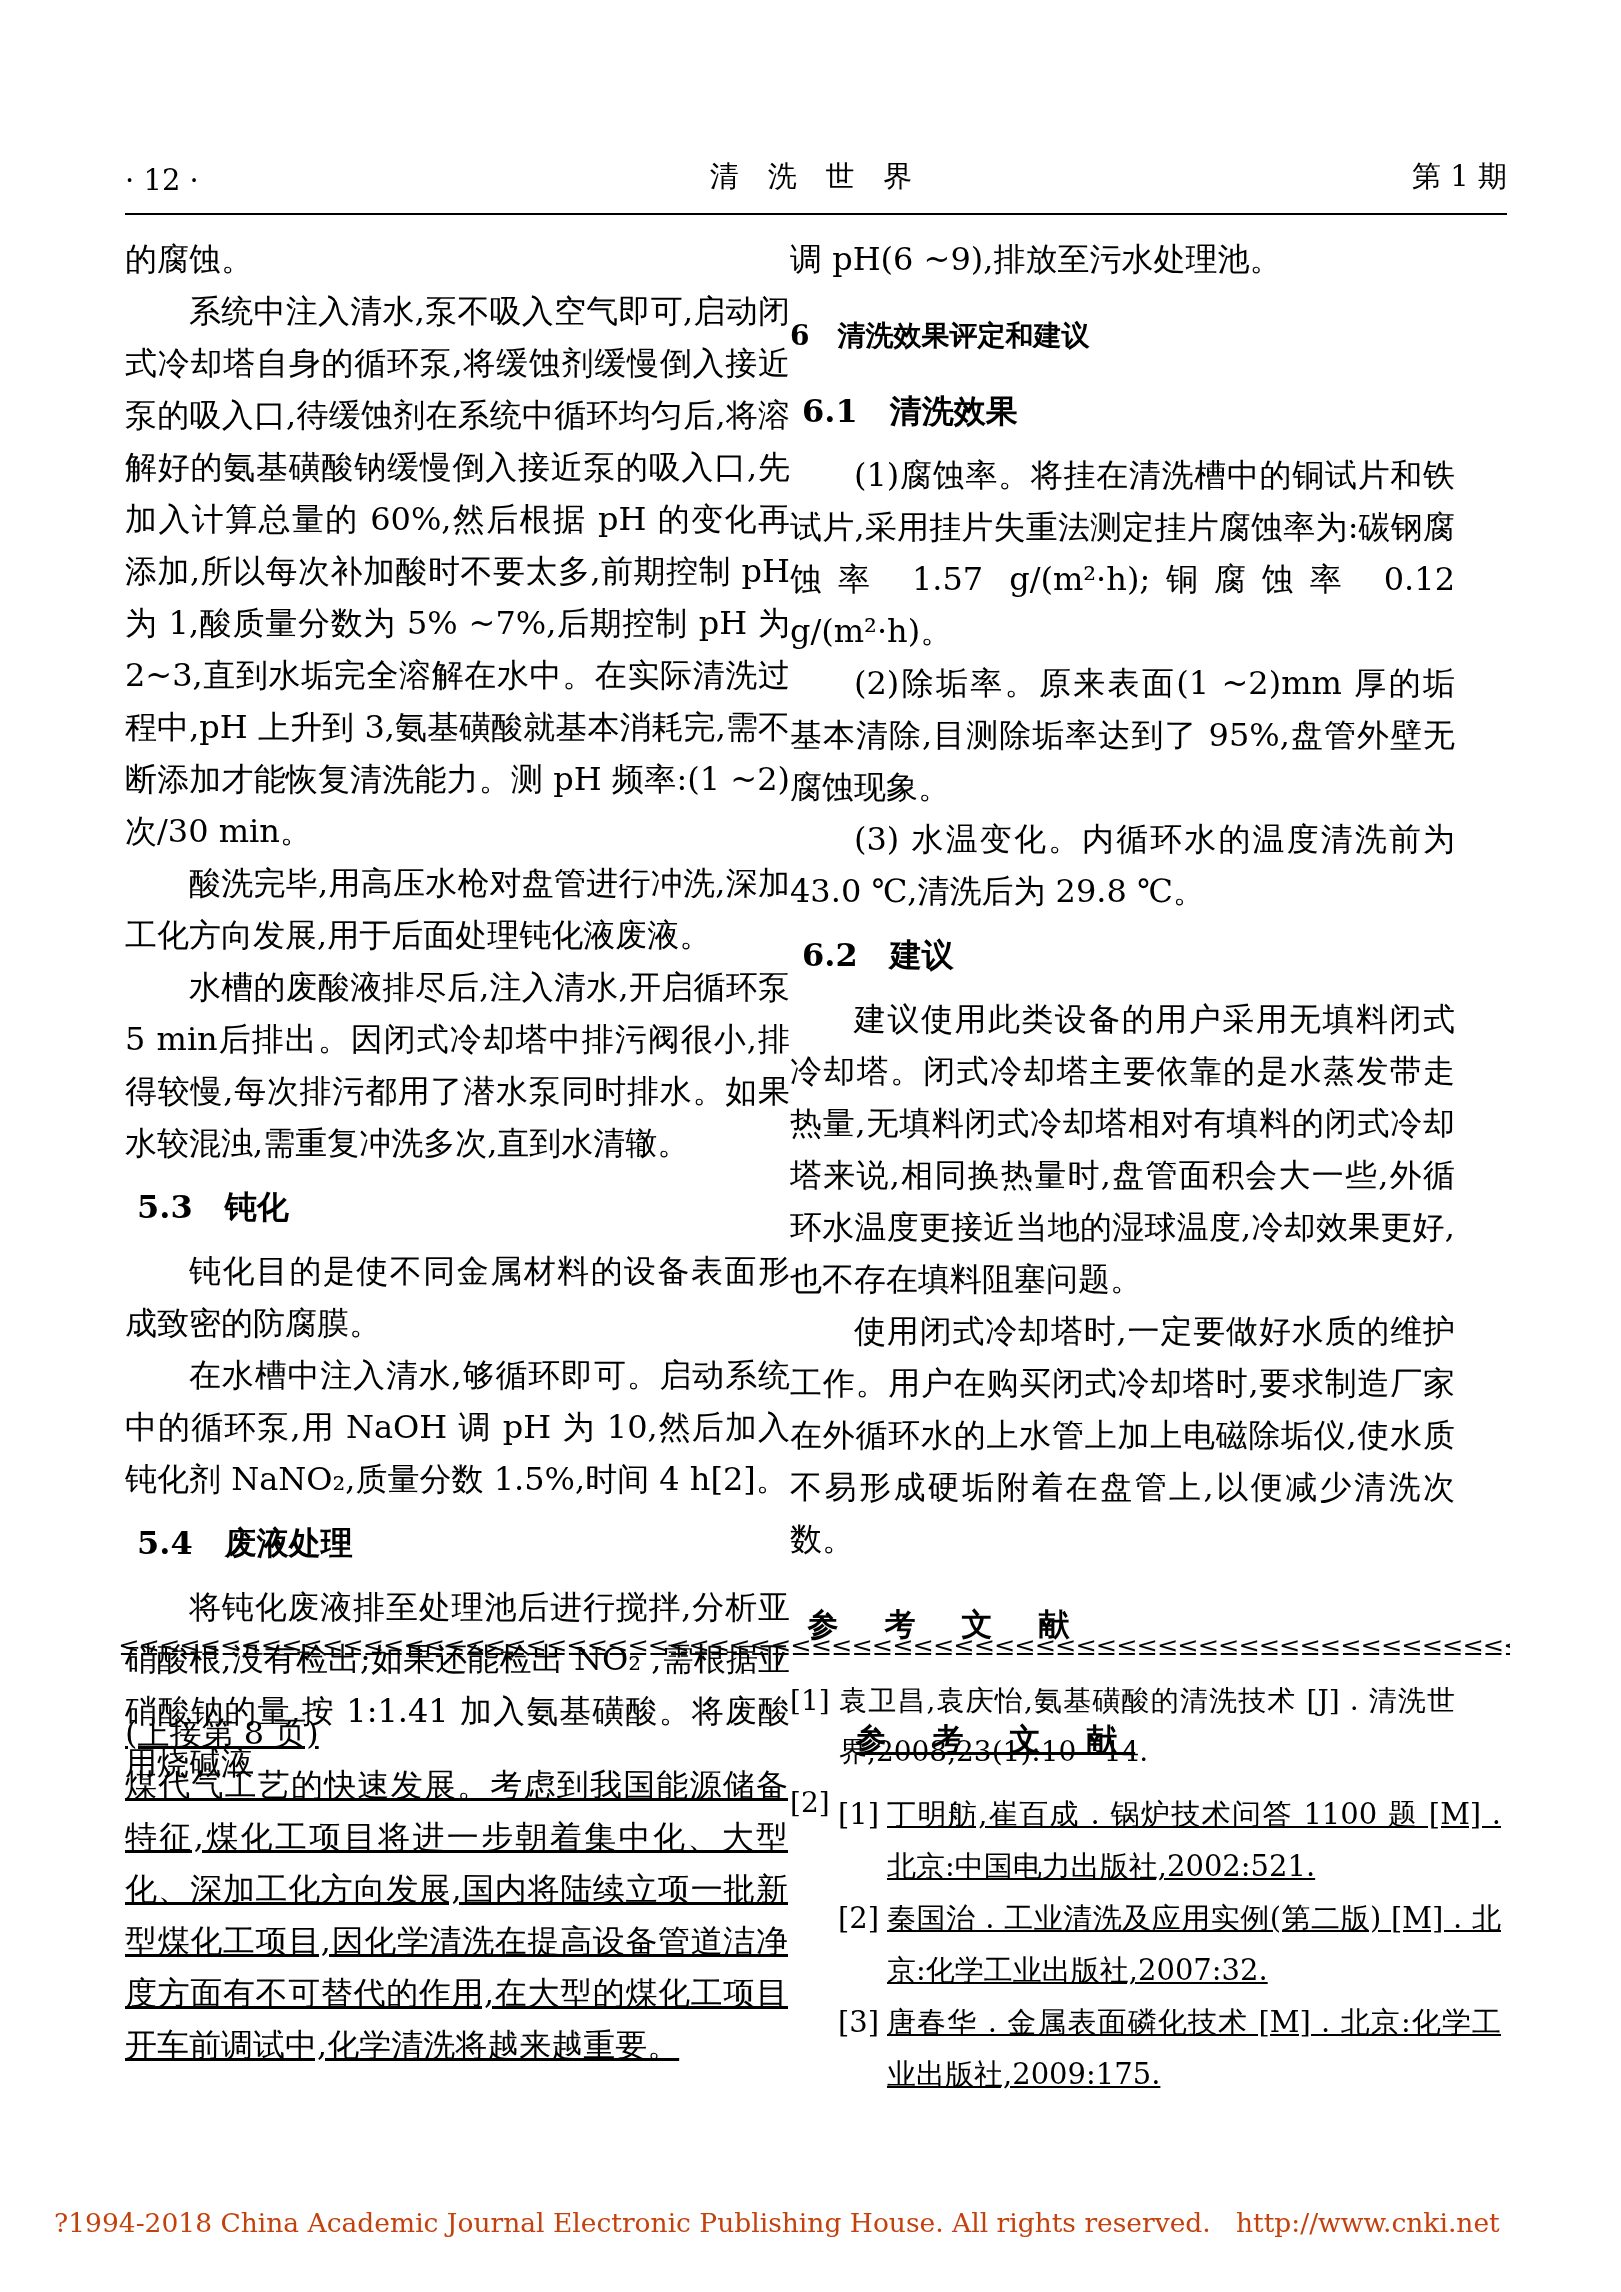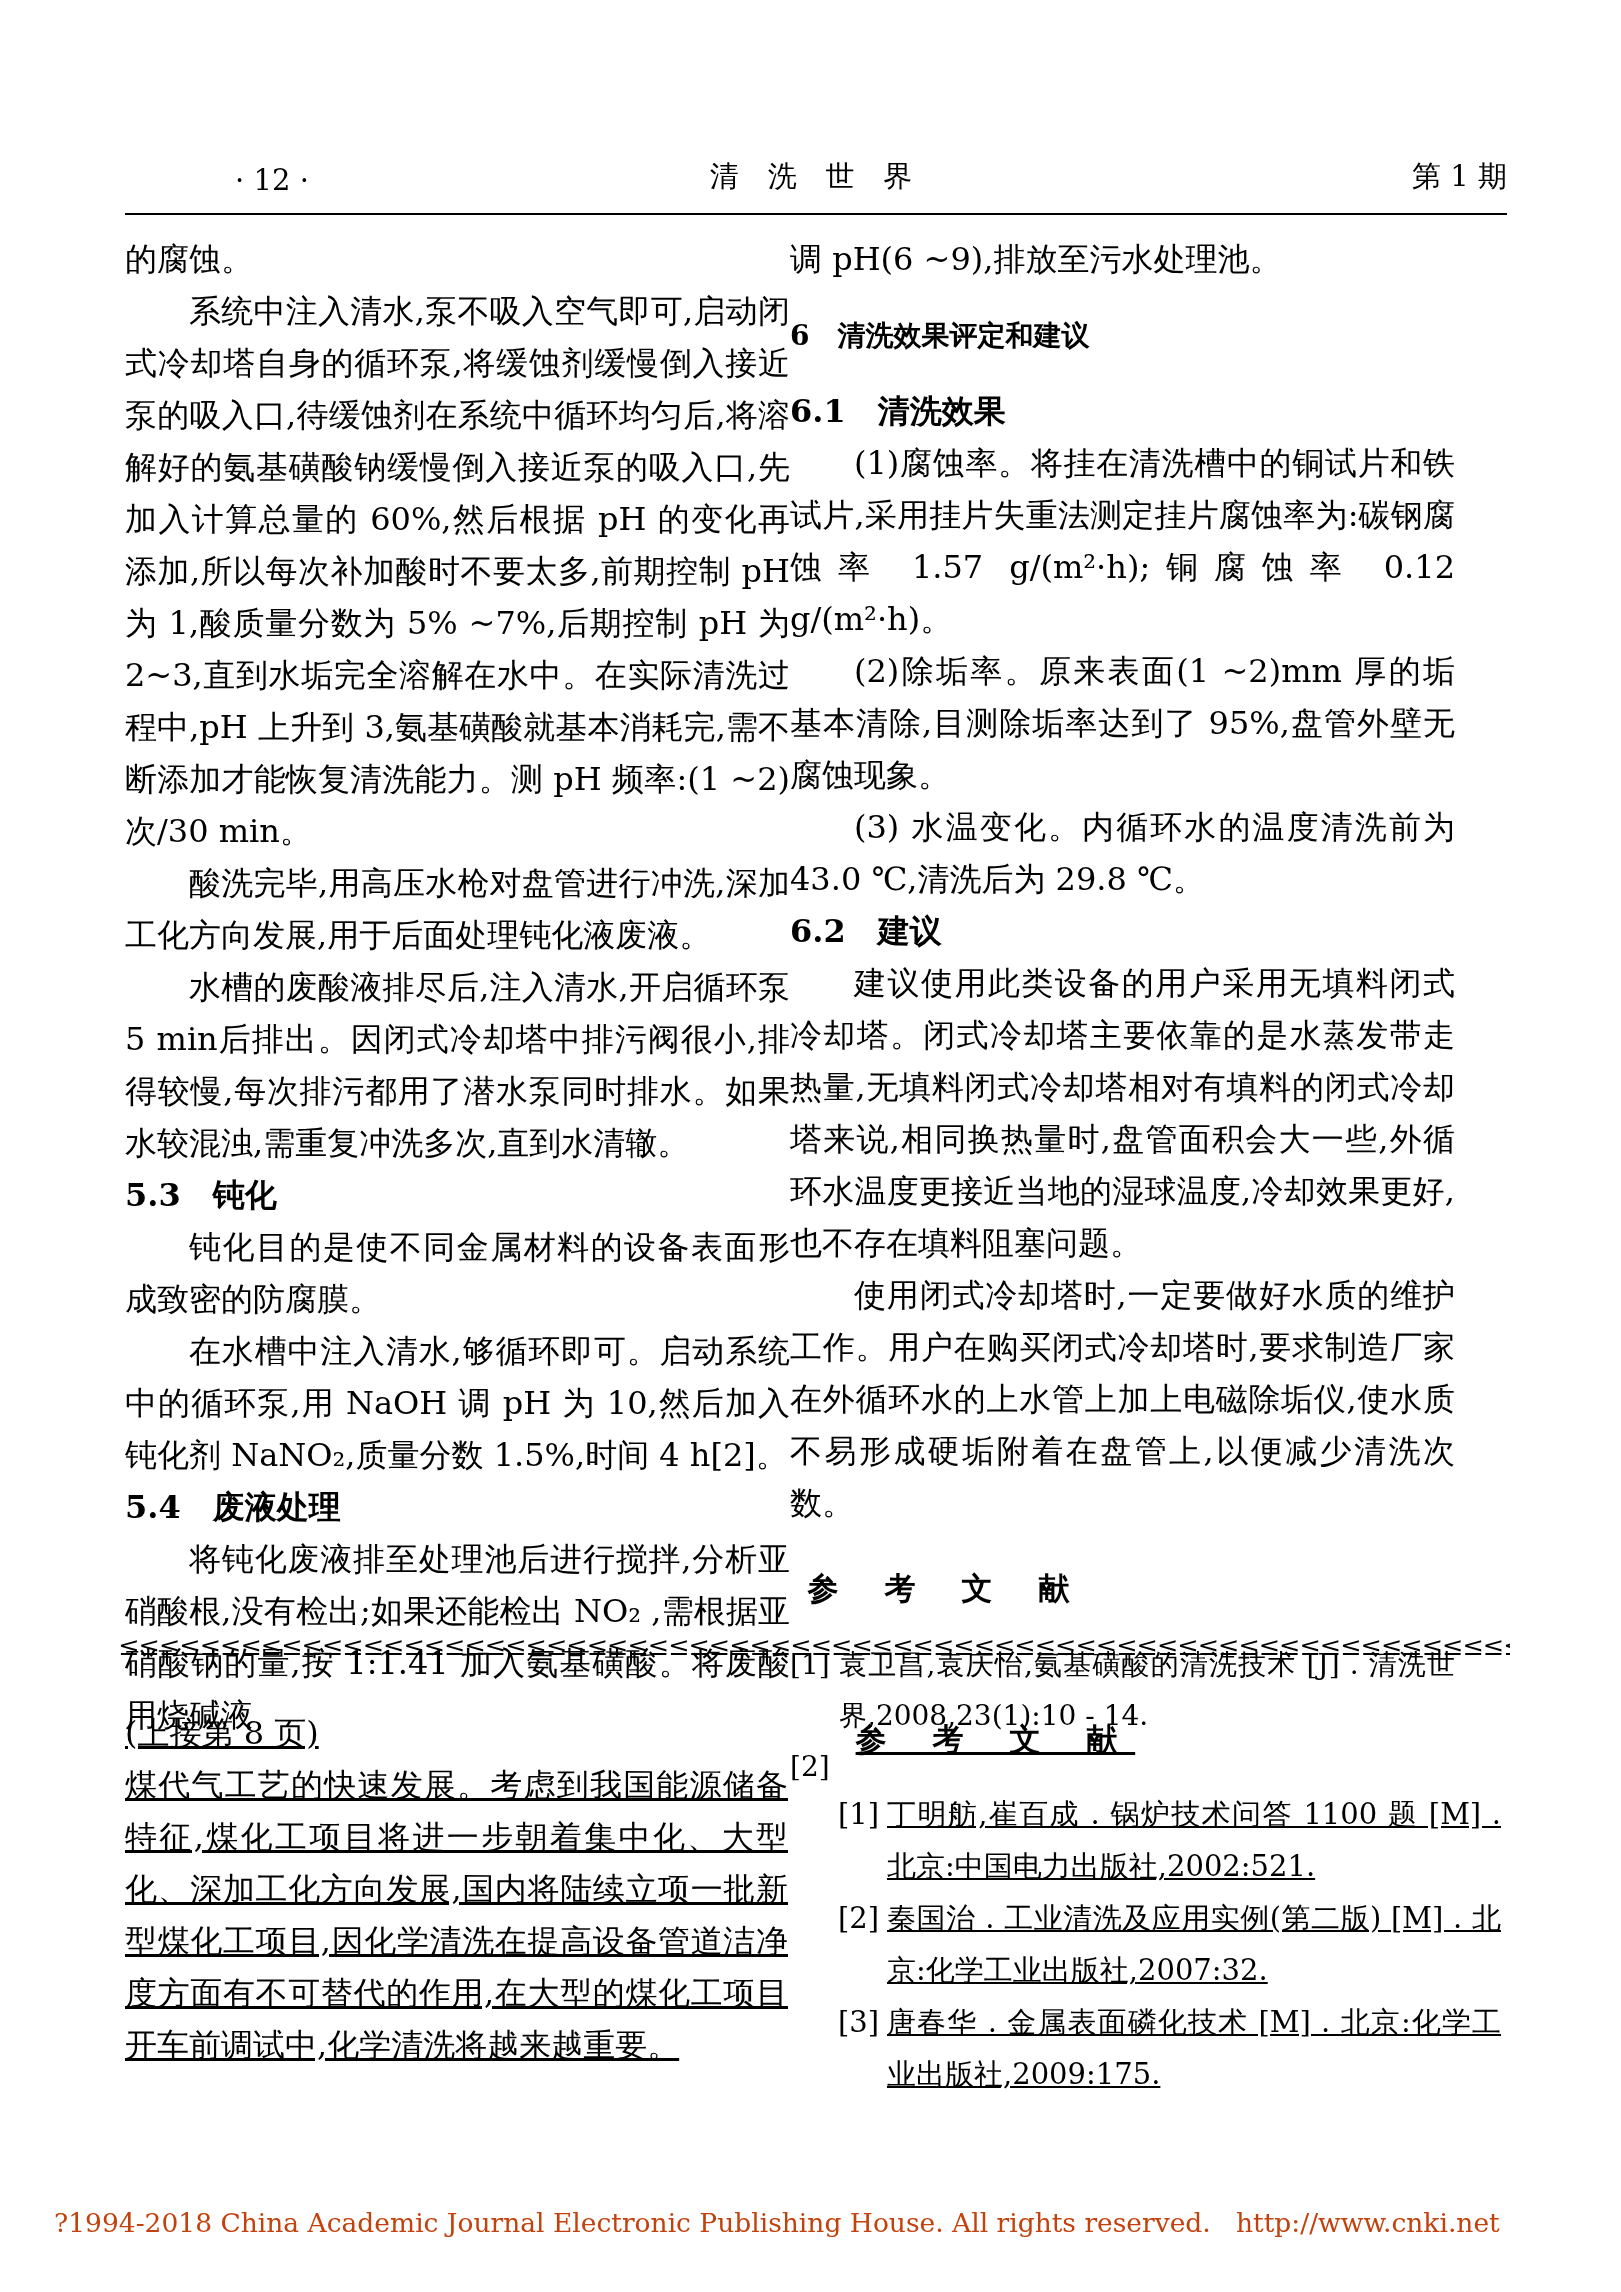--- a/index.html
+++ b/index.html
@@ -14,39 +14,39 @@
   }
   
   .header{
     position:absolute;
     left:125px; right:114px; top:157px;
     display:flex; align-items:flex-end;
     font-size:29px;
     padding-bottom:15.7px;
     border-bottom:2.9px solid #000;
   }
-  .h-left{width:294px;text-align:center;}
+  .h-left{width:294px;text-align:left;}
   .h-center{flex:1;text-align:center;letter-spacing:9.8px;}
   .h-right{width:294px;text-align:right;}
   
   .main{
     position:absolute;
     top:233px; left:125px;
     width:1376px;
     display:flex; 
   }
   .col{
     width:665px;
     font-size:32px;
     line-height:52px;
     text-align:justify;
   }
   .para{margin:0;}
   .indent{text-indent:2em;}
-  .h2{margin:0;font-weight:700;}
+  .h2{margin:12px;font-weight:700;}
   .section-h1{
     margin:27.4px 0 25.5px 0;
     font-size:28px;
     line-height:47px;
     font-weight:700;
     text-align:left;
     text-indent:0;
   }
   .ref-head{
     margin:33px 0 25.5px 0;

